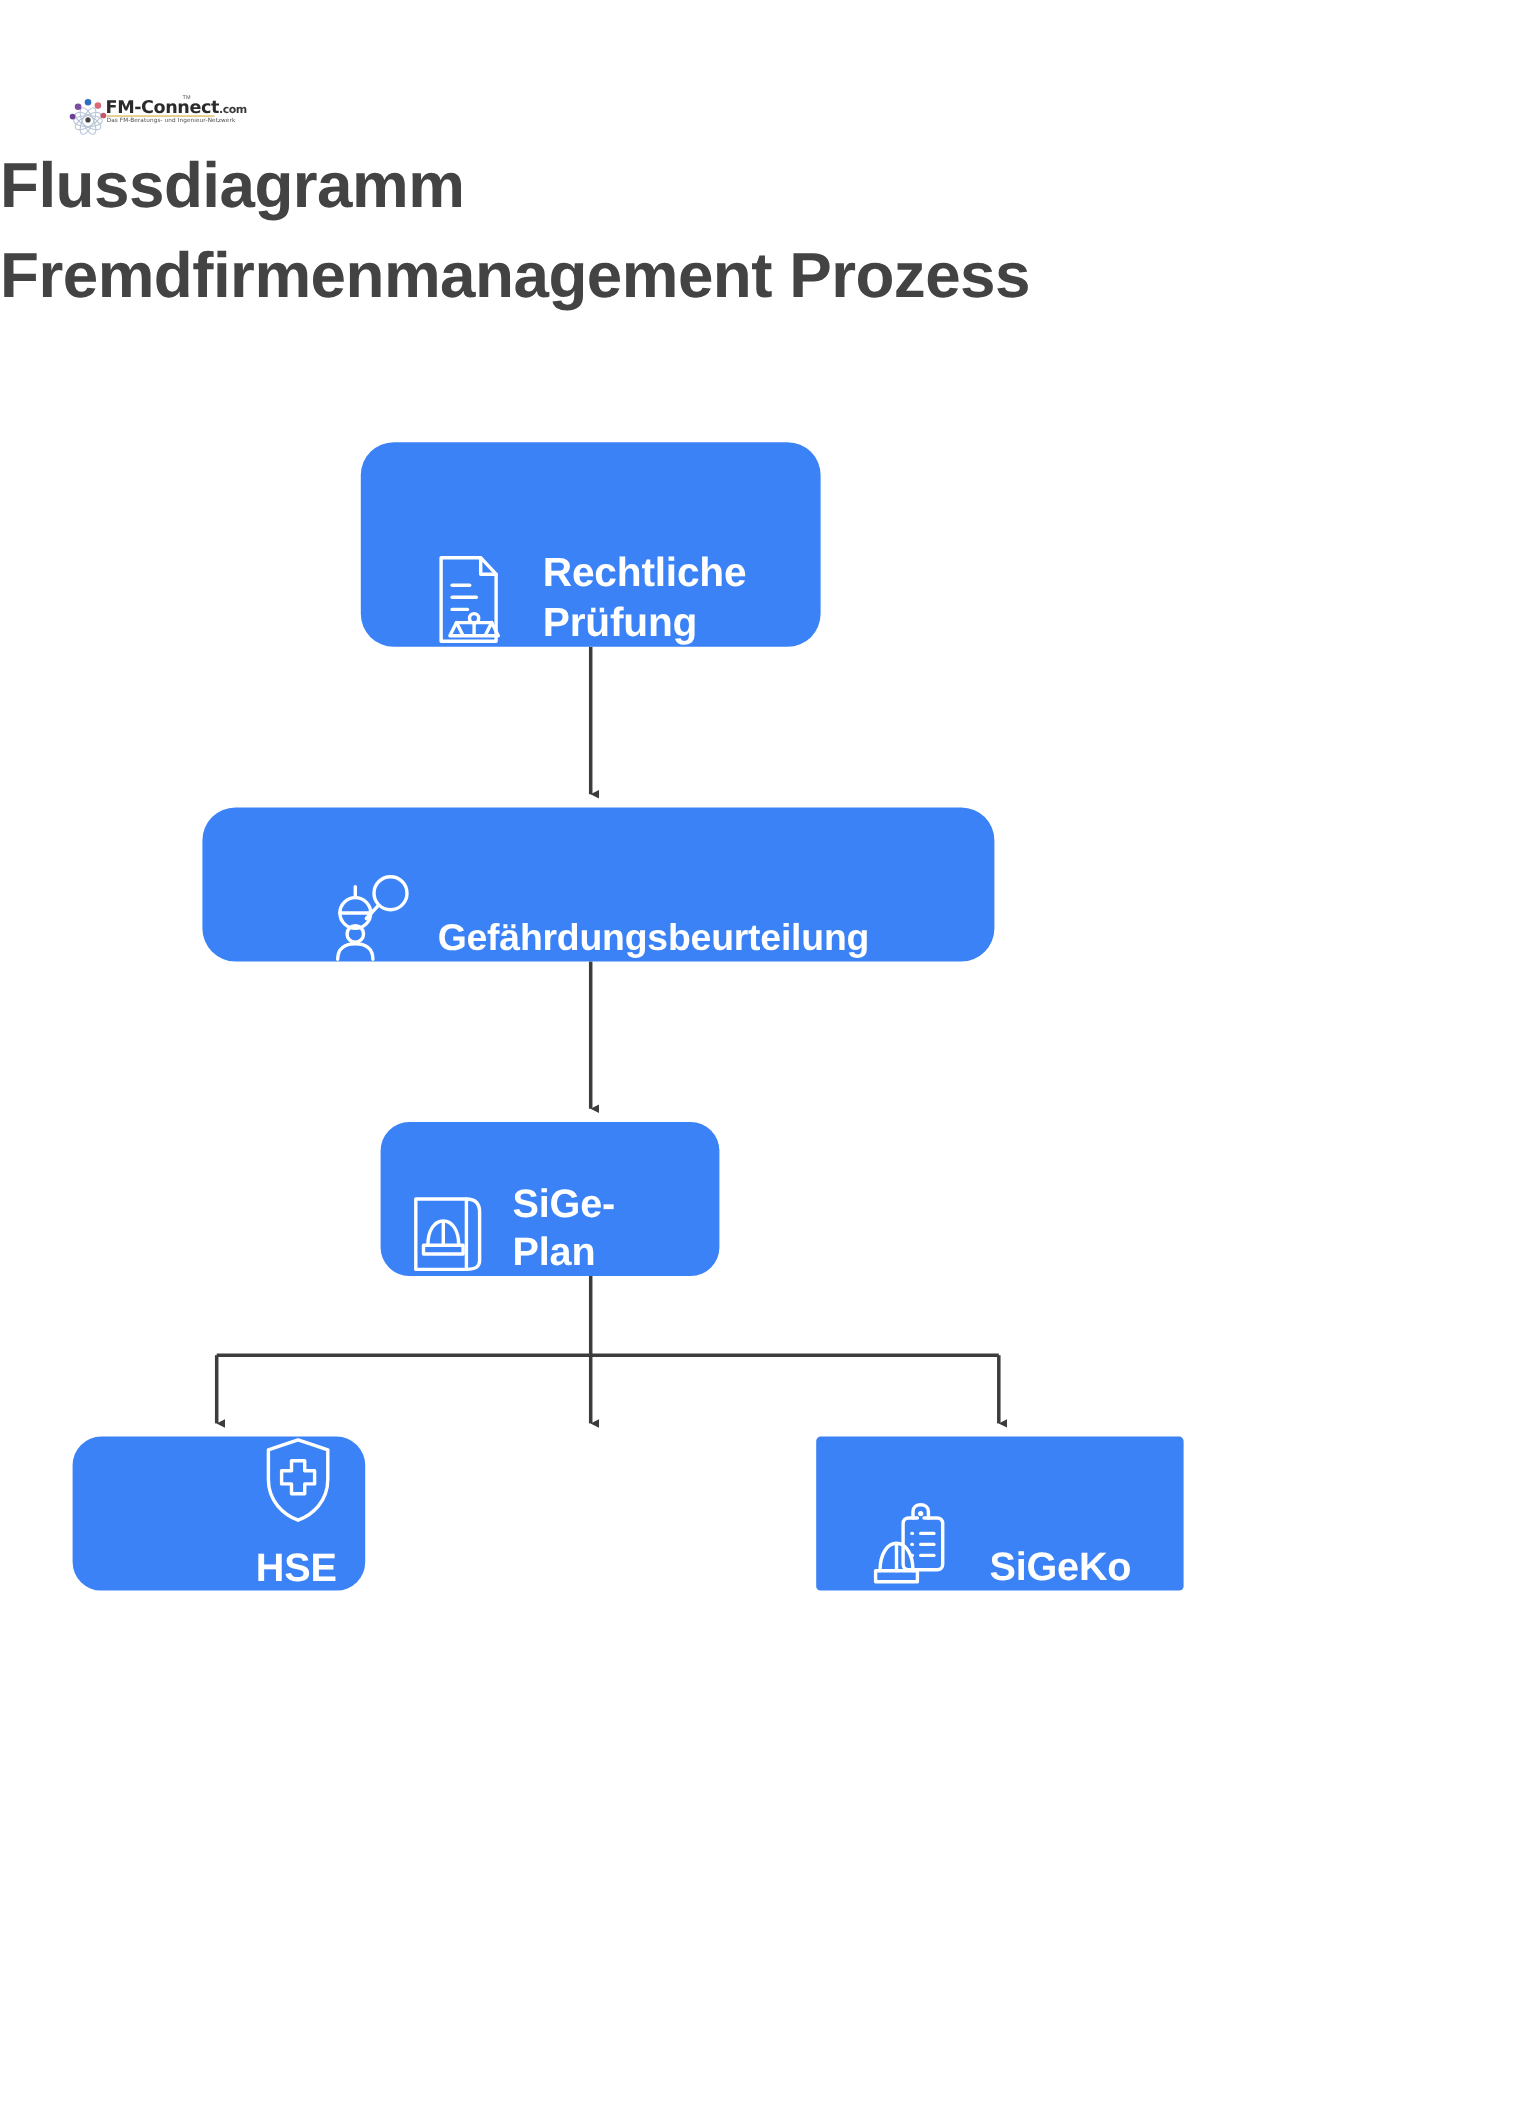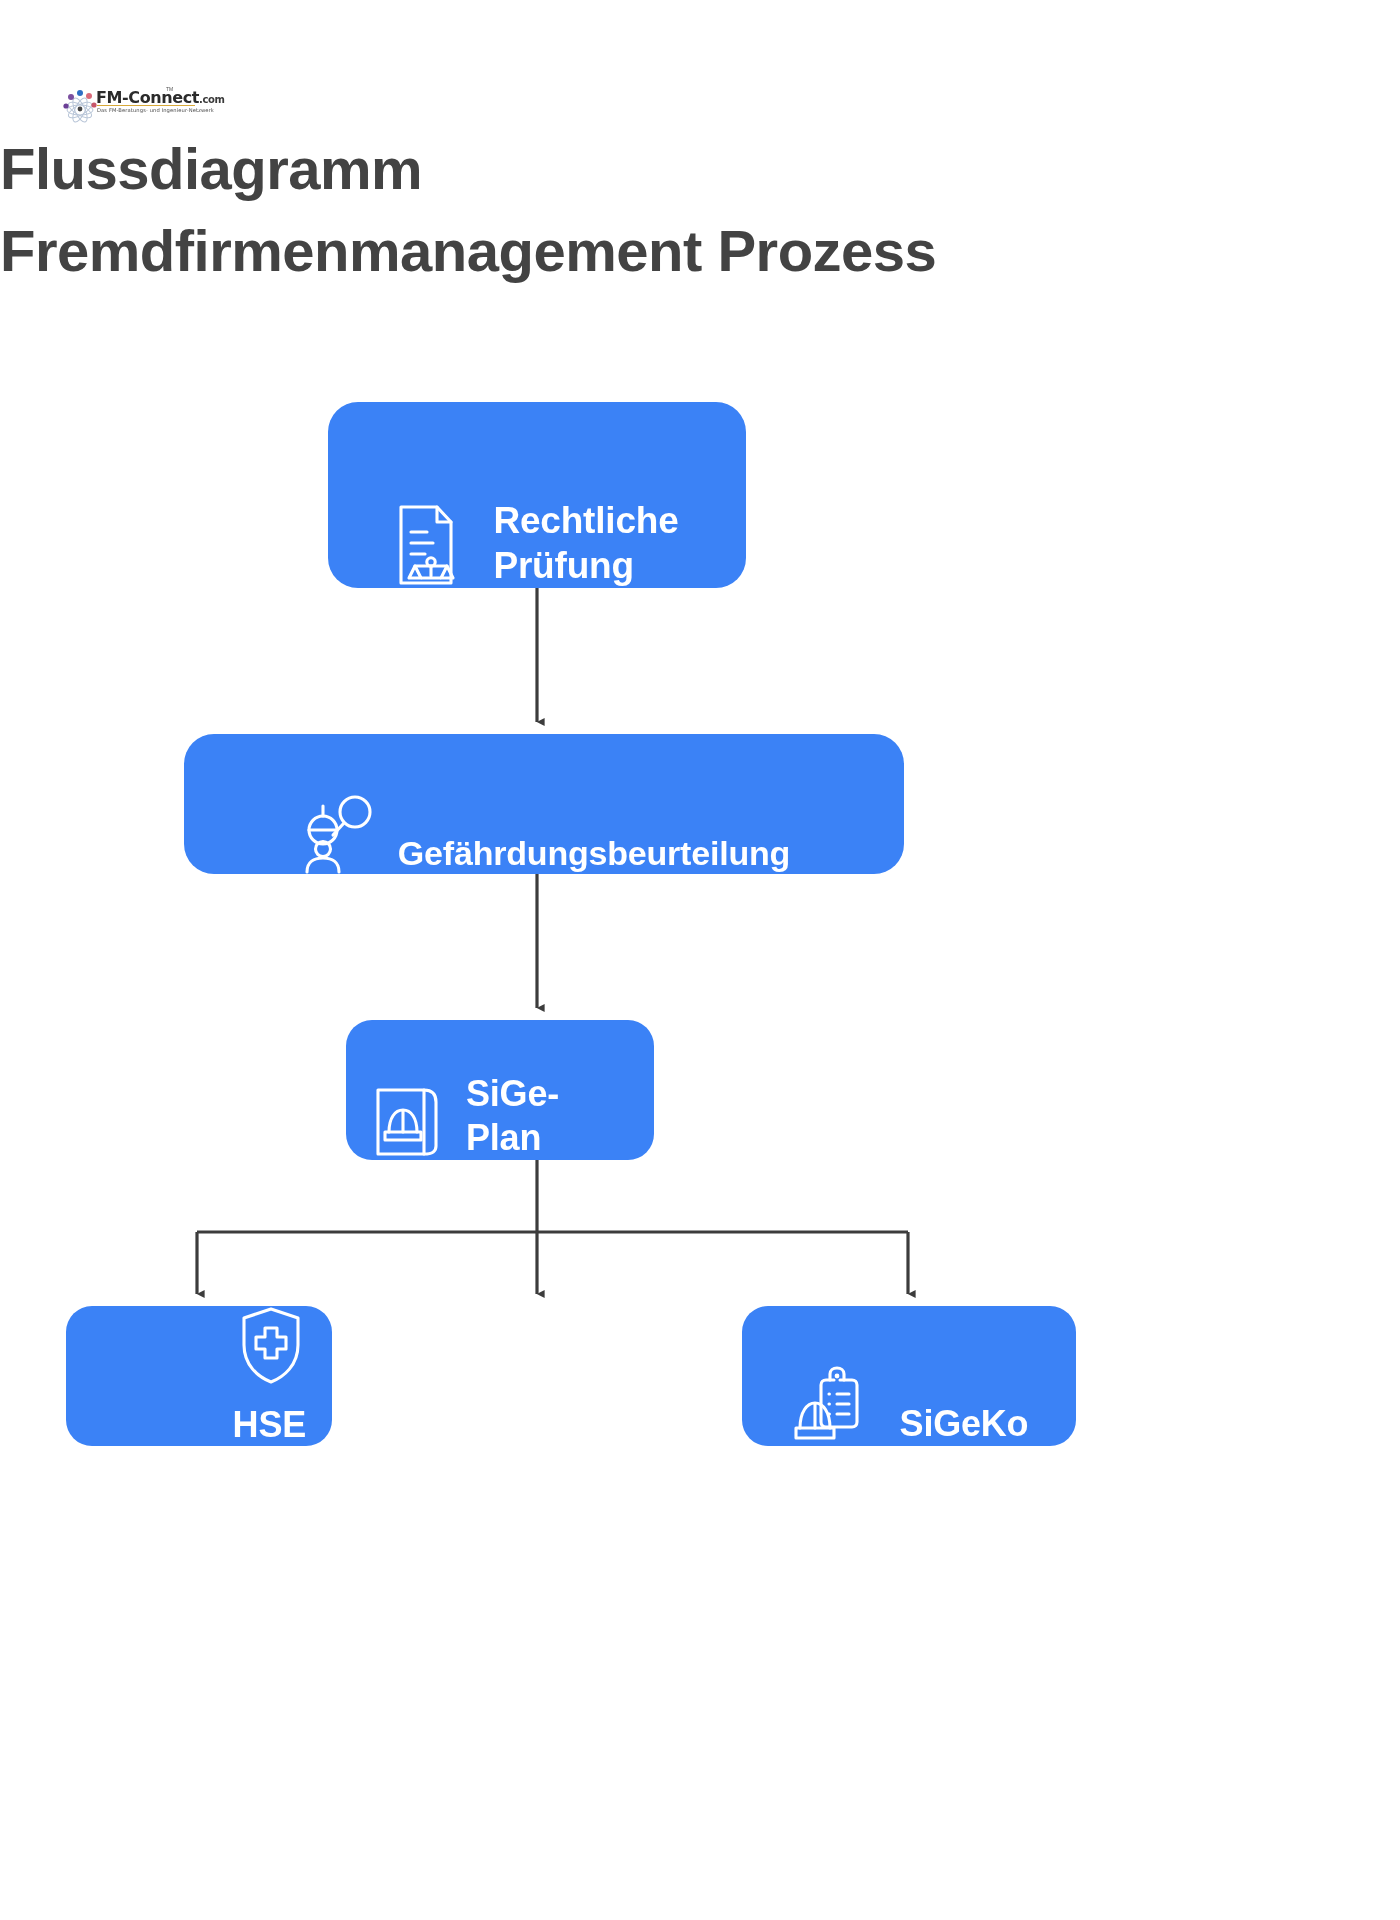--- a/index.html
+++ b/index.html
@@ -117,21 +117,21 @@
   #node-hse .node-label { font-size: 36px; }
 
   #node-planer {
     left: 382px; top: 1306px; width: 310px; height: 140px;
     border-radius: 26px; gap: 18px;
   }
   #node-planer .node-label { font-size: 36px; }
 
   #node-sigeko {
     left: 742px; top: 1306px; width: 334px; height: 140px;
-    border-radius: 26px; gap: 34px;
+    border-radius: 4px; gap: 34px;
   }
   #node-sigeko .node-label { font-size: 36px; }
 
   
   .connectors {
     position: absolute; left: 0; top: 0;
     width: 1400px; height: 1920px;
     pointer-events: none;
   }
 </style>

